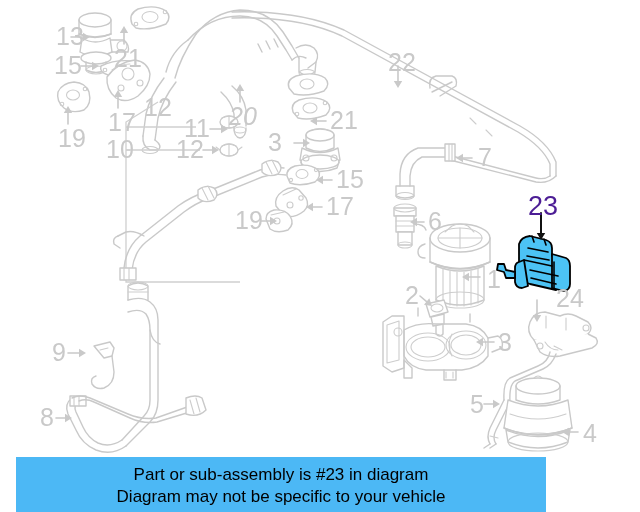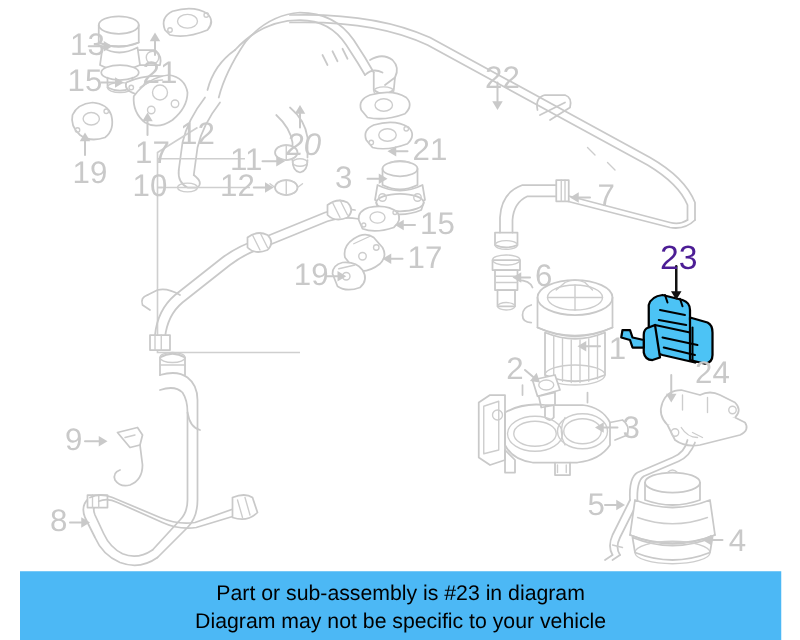--- a/index.html
+++ b/index.html
@@ -38,21 +38,21 @@
   }
   .callout-label.highlight {
     color: #4c1d95;
     font-size: 27px;
     font-weight: normal;
   }
   #notice-banner {
     position: absolute;
     left: 16px;
     top: 457px;
-    width: 609px;
+    width: 530px;
     height: 55px;
     background: #4cb8f5;
     box-sizing: border-box;
     display: flex;
     flex-direction: column;
     align-items: center;
     justify-content: center;
     padding-top: 2px;
   }
   .banner-line {

